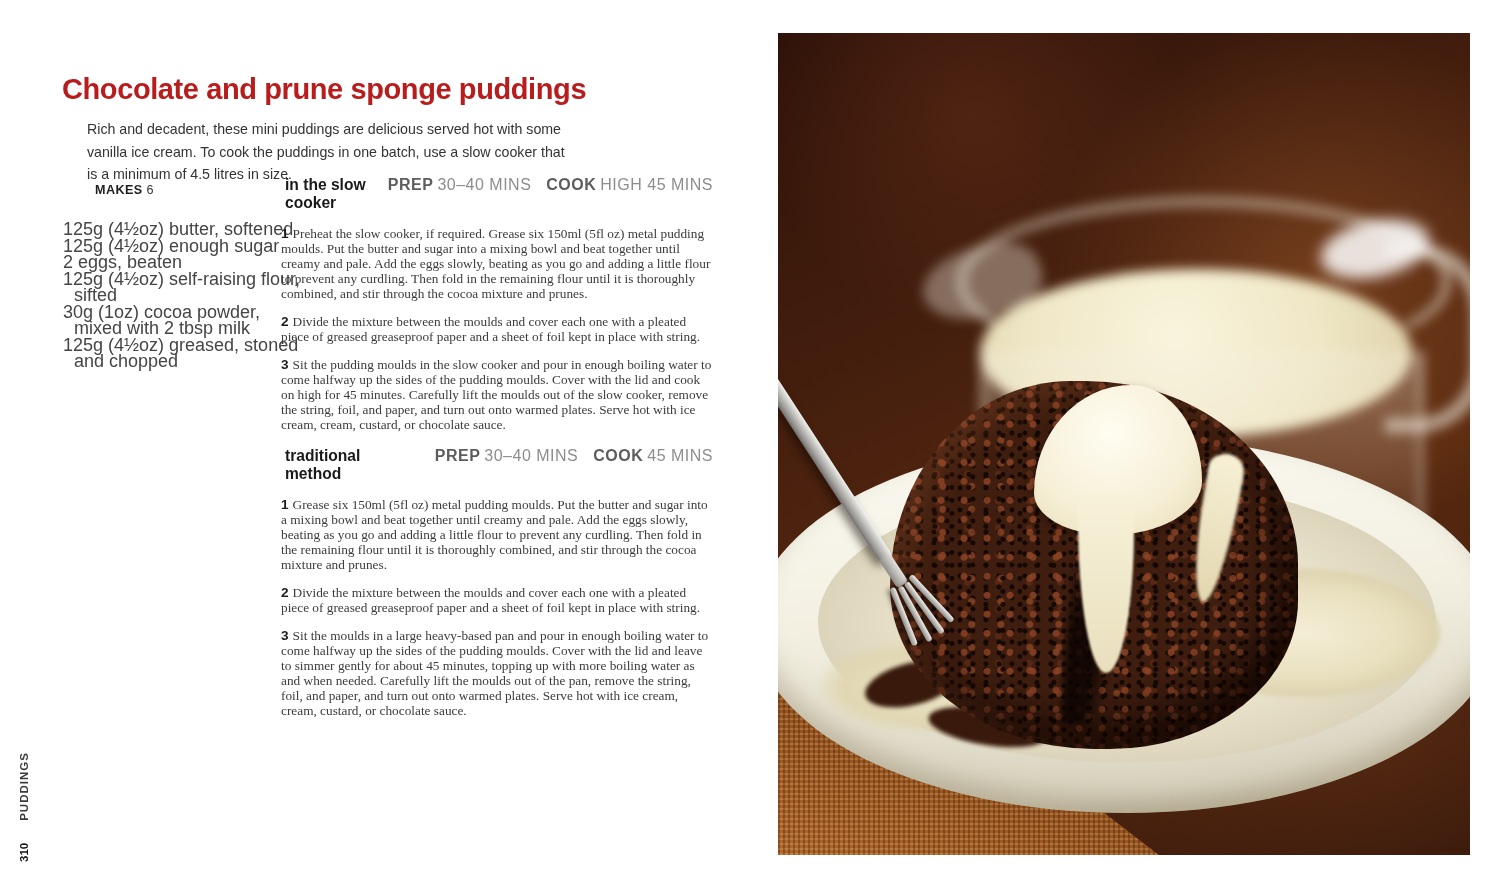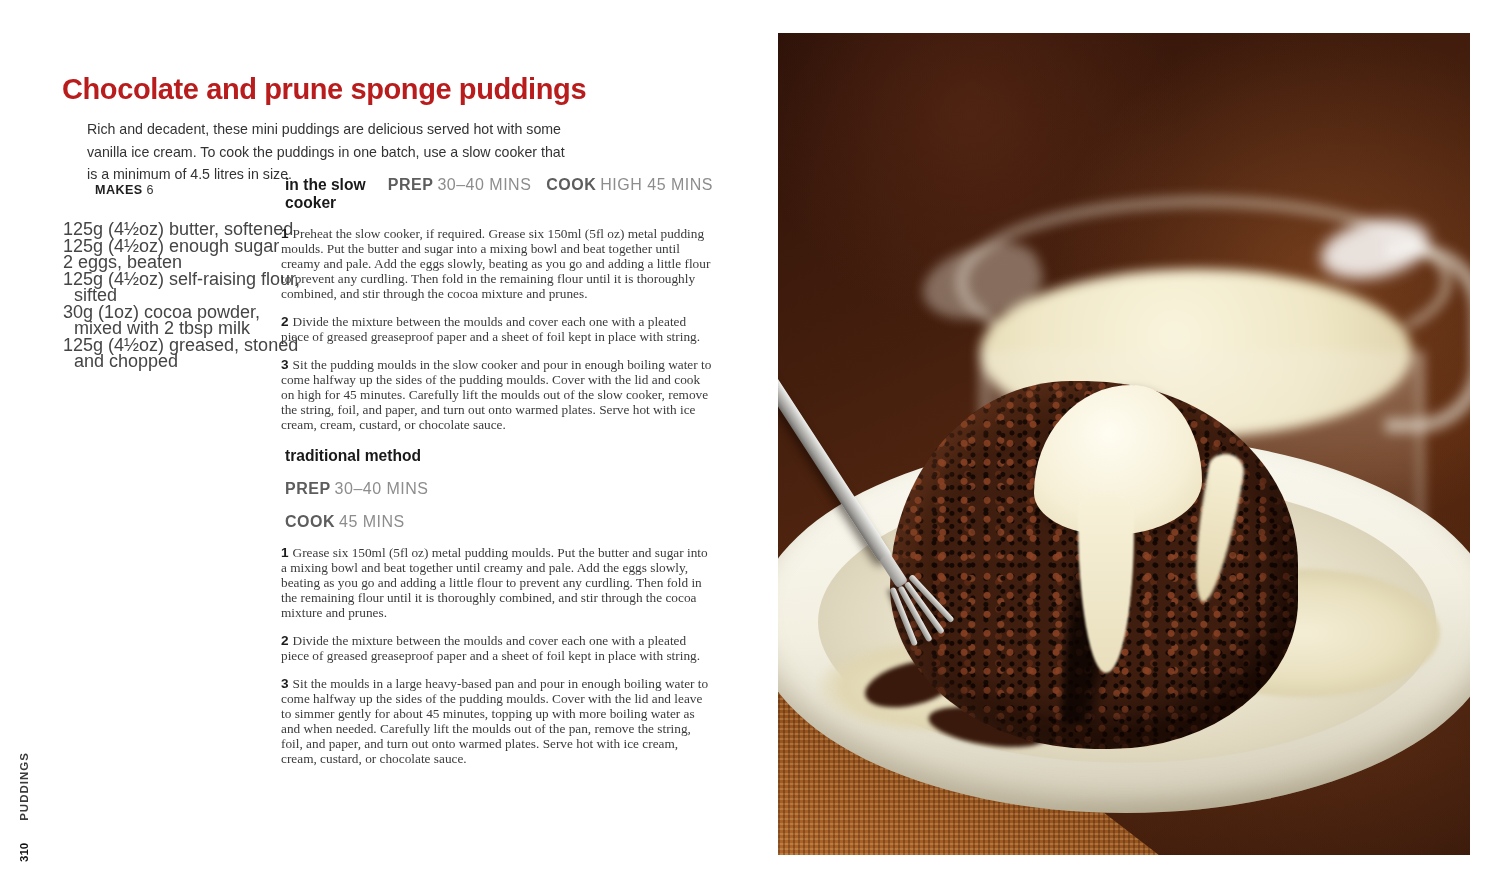--- a/index.html
+++ b/index.html
@@ -14,21 +14,21 @@
 
   .ingredients{position:absolute;left:63px;top:183px;width:242px;}
   .makes{font-size:12.6px;font-weight:700;color:#1f1f1f;letter-spacing:.4px;padding-left:32px;}
   .makes .qty{font-weight:400;color:#333;margin-left:4px;}
   ul.ing{list-style:none;margin:24px 0 0 0;padding:0;font-size:18px;color:#454545;}
   ul.ing li{padding-left:11px;text-indent:-11px;line-height:16.5px;margin:0;}
 
   .method-col{position:absolute;left:281px;top:176px;width:432px;}
   .method-head{display:flex;align-items:flex-start;gap:15px;margin:0 0 14px 4px;
                font-size:15.6px;font-weight:800;color:#191919;}
-  .method-head.second{margin-top:15px;flex-direction:column;}
+  .method-head.second{margin-top:15px;}
   .meta{font-size:16px;font-weight:400;color:#8d8d8d;letter-spacing:.5px;white-space:nowrap;}
   .meta .meta-label{color:#5d5d5d;font-weight:700;margin-right:4px;}
   .step{font-family:"Liberation Serif","DejaVu Serif",serif;font-size:13.3px;
         line-height:15px;color:#3b3b3b;margin:0 0 13px 0;}
   .step-num{font-family:"Liberation Sans",sans-serif;font-weight:700;font-size:13.6px;
             color:#1c1c1c;margin-right:4px;}
 
   
   .footer{position:absolute;left:30px;bottom:34px;transform:rotate(-90deg);
           transform-origin:0 100%;display:flex;gap:22px;align-items:baseline;

